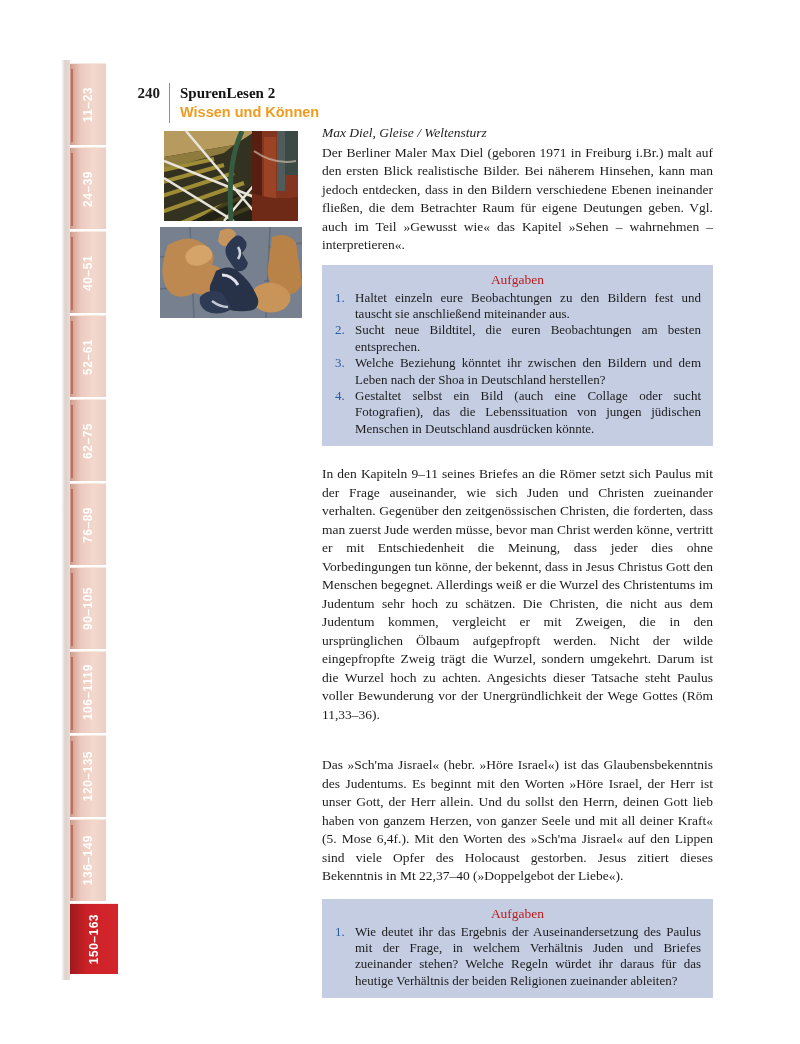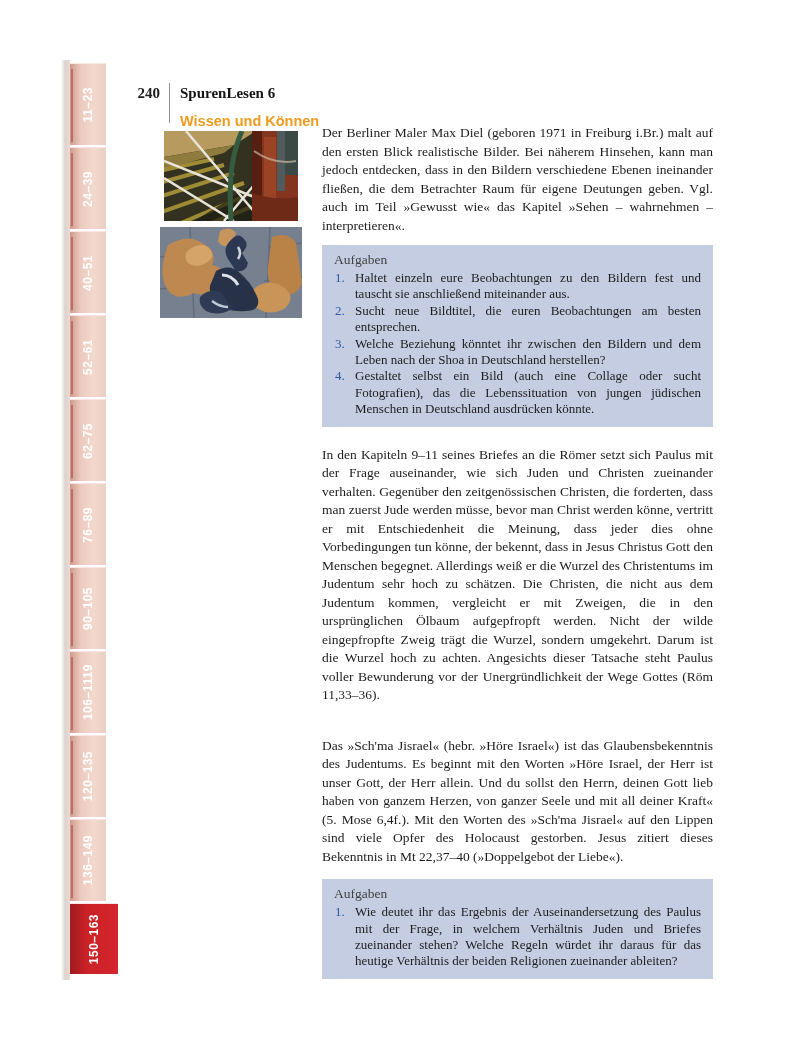--- a/index.html
+++ b/index.html
@@ -53,21 +53,21 @@
   }
   .pagenum {
     width: 30px; text-align: right;
     font-weight: bold; font-size: 15px; padding-top: 2px;
   }
   .vrule { width: 1px; height: 40px; background: #8f8f8f; margin: 0 10px 0 9px; }
   .titles { display: flex; flex-direction: column; }
   .book-title { font-weight: bold; font-size: 15px; color: #141414; padding-top: 2px; }
   .section-title {
     font-family: "Liberation Sans", sans-serif;
-    font-weight: bold; font-size: 14.5px; color: #ee9b1e; margin-top: 11px;
+    font-weight: bold; font-size: 14.5px; color: #ee9b1e; margin-top: 2px;
   }
 
   
   .figure { position: absolute; line-height: 0; }
   .fig-gleise { left: 164px; top: 131px; width: 134px; height: 90px; }
   .fig-weltensturz { left: 160px; top: 227px; width: 142px; height: 91px; }
   .figure svg { width: 100%; height: 100%; display: block; }
 
   
   .main {
@@ -78,21 +78,21 @@
   .body-para { text-align: justify; hyphens: auto; }
   .para-gap { margin-top: 32px; }
 
   
   .taskbox {
     background: #c5cde3;
     padding: 6px 12px 9px 12px;
     margin: 10px 0 19px 0;
   }
   .taskbox.second { margin: 13px 0 0 0; }
-  .task-heading { color: #404040; font-size: 13.5px; line-height: 17px; margin-bottom: 2px; }
+  .task-heading { color: #b91c1c; font-size: 13.5px; line-height: 17px; margin-bottom: 2px; text-align: center; }
   .task-list { list-style: none; font-size: 13px; line-height: 16.4px; }
   .task-item { position: relative; padding-left: 21px; text-align: justify; hyphens: auto; }
   .task-num { position: absolute; left: 1px; top: 0; color: #2d5aa0; }
 </style>
 </head>
 <body>
 
 <div class="page">
 
   <div class="page-edge"></div>
@@ -130,21 +130,21 @@
       </div>
     <div class="tab active">
         <span class="tab-label">150–163</span>
       </div>
   </nav>
 
   <header class="header">
     <div class="pagenum">240</div>
     <div class="vrule"></div>
     <div class="titles">
-      <div class="book-title">SpurenLesen 6</div>
+      <div class="book-title">SpurenLesen 2</div>
       <div class="section-title">Wissen und Können</div>
     </div>
   </header>
 
   <figure class="figure fig-gleise">
     <svg viewBox="0 0 134 90" preserveAspectRatio="none">
       <rect width="134" height="90" fill="#33311f"></rect>
       <polygon points="0,0 92,0 70,14 0,26" fill="#b79a5e"></polygon>
       <polygon points="0,26 70,14 60,22 0,38" fill="#8f7b3d"></polygon>
       <g stroke="#9d8c35" stroke-width="4">
@@ -193,20 +193,21 @@
       <path d="M56,44 q14,-8 24,2 q12,10 18,26 q2,12 -12,12 q-18,2 -30,-8 q-10,-12 -4,-22z" fill="#273148"></path>
       <path d="M40,70 q10,-10 22,-4 l10,16 q-14,8 -26,2 q-8,-6 -6,-14z" fill="#2f3a54"></path>
       <path d="M62,48 q10,0 16,10" stroke="#dfe3ea" stroke-width="3" fill="none"></path>
       <path d="M78,20 q4,6 0,12" stroke="#ccd2dc" stroke-width="2.5" fill="none"></path>
       <path d="M52,74 q8,6 16,6" stroke="#c3cad6" stroke-width="2.5" fill="none"></path>
     </svg>
   </figure>
 
   <main class="main">
 
+    <h3 class="article-title">Max Diel, Gleise / Weltensturz</h3>
     <p class="body-para">Der Berliner Maler Max Diel (geboren 1971 in Freiburg i.Br.) malt auf den ersten Blick realistische Bilder. Bei näherem Hinsehen, kann man jedoch entdecken, dass in den Bildern verschiedene Ebenen ineinander fließen, die dem Betrachter Raum für eigene Deutungen geben. Vgl. auch im Teil »Gewusst wie« das Kapitel »Sehen – wahrnehmen – interpretieren«.</p>
 
     <section class="taskbox">
       <div class="task-heading">Aufgaben</div>
       <ol class="task-list">
         <li class="task-item"><span class="task-num">1.</span><span>Haltet einzeln eure Beobachtungen zu den Bildern fest und tauscht sie anschließend miteinander aus.</span></li>
         <li class="task-item"><span class="task-num">2.</span><span>Sucht neue Bildtitel, die euren Beobachtungen am besten entsprechen.</span></li>
         <li class="task-item"><span class="task-num">3.</span><span>Welche Beziehung könntet ihr zwischen den Bildern und dem Leben nach der Shoa in Deutschland herstellen?</span></li>
         <li class="task-item"><span class="task-num">4.</span><span>Gestaltet selbst ein Bild (auch eine Collage oder sucht Fotografien), das die Lebenssituation von jungen jüdischen Menschen in Deutschland ausdrücken könnte.</span></li>
       </ol>

